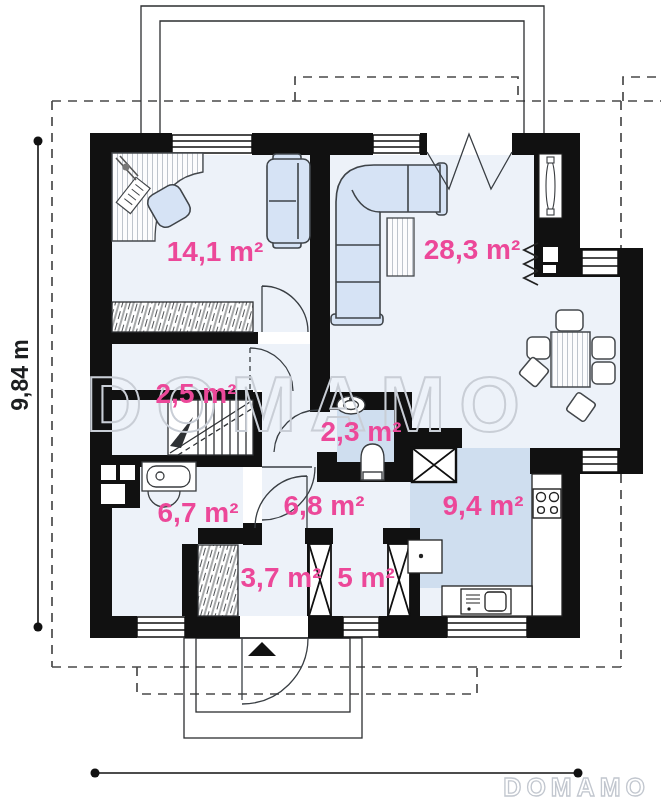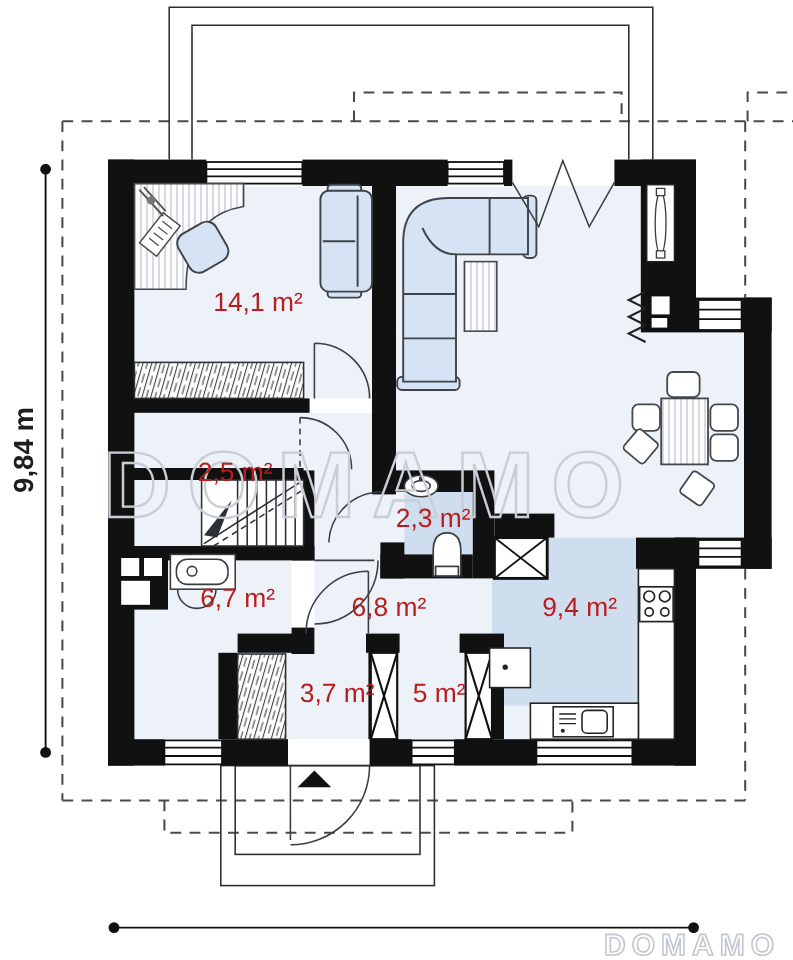--- a/index.html
+++ b/index.html
@@ -3,21 +3,21 @@
 <meta charset="utf-8">
 <style>
   html,body{margin:0;padding:0;background:#ffffff;}
   #stage{
     position:relative;width:661px;height:800px;background:#ffffff;
     font-family:"Liberation Sans",sans-serif;overflow:hidden;
   }
   #plan-svg{position:absolute;left:0;top:0;}
   .room-label{
     position:absolute;transform:translate(-50%,-50%);
-    font-weight:400;font-size:22px;color:#b91c1c;white-space:nowrap;
+    font-weight:700;font-size:28px;color:#ec4899;white-space:nowrap;
     letter-spacing:0px;
   }
   .dim-label{
     position:absolute;transform:translate(-50%,-50%);
     font-weight:700;font-size:23px;color:#1c1e20;white-space:nowrap;
   }
   .dim-label.vert{transform:translate(-50%,-50%) rotate(-90deg);}
 </style>
 </head>
 <body>
@@ -306,23 +306,24 @@
     <path d="M 95,773 H 578"></path>
     <circle cx="95" cy="773" r="4.5" fill="#111" stroke="none"></circle>
     <circle cx="578" cy="773" r="4.5" fill="#111" stroke="none"></circle>
   </g>
 
   <text x="86" y="431" font-family="Liberation Sans, sans-serif" font-size="78" font-weight="bold" letter-spacing="14" fill="none" stroke="#c9ced6" stroke-width="2">DOMAMO</text>
   <text x="650" y="796" text-anchor="end" font-family="Liberation Sans, sans-serif" font-size="25" font-weight="bold" letter-spacing="5" fill="none" stroke="#c2c7cf" stroke-width="1.3">DOMAMO</text>
 </svg>
 
 <div class="room-label" style="left:215px;top:252px;">14,1 m²</div>
+<div class="room-label" style="left:472px;top:250px;">28,3 m²</div>
 <div class="room-label" style="left:196px;top:366px;margin-top:28px;">2,5 m²</div>
 <div class="room-label" style="left:361px;top:432px;">2,3 m²</div>
-<div class="room-label" style="left:198px;top:499px;">6,7 m²</div>
+<div class="room-label" style="left:198px;top:513px;">6,7 m²</div>
 <div class="room-label" style="left:324px;top:506px;">6,8 m²</div>
 <div class="room-label" style="left:483px;top:506px;text-align:center;">9,4 m²</div>
 <div class="room-label" style="left:281px;top:578px;">3,7 m²</div>
 <div class="room-label" style="left:366px;top:578px;">5 m²</div>
 
 <div class="dim-label vert" style="left:20px;top:375px;">9,84 m</div>
 
 </div>
 
 </body></html>

